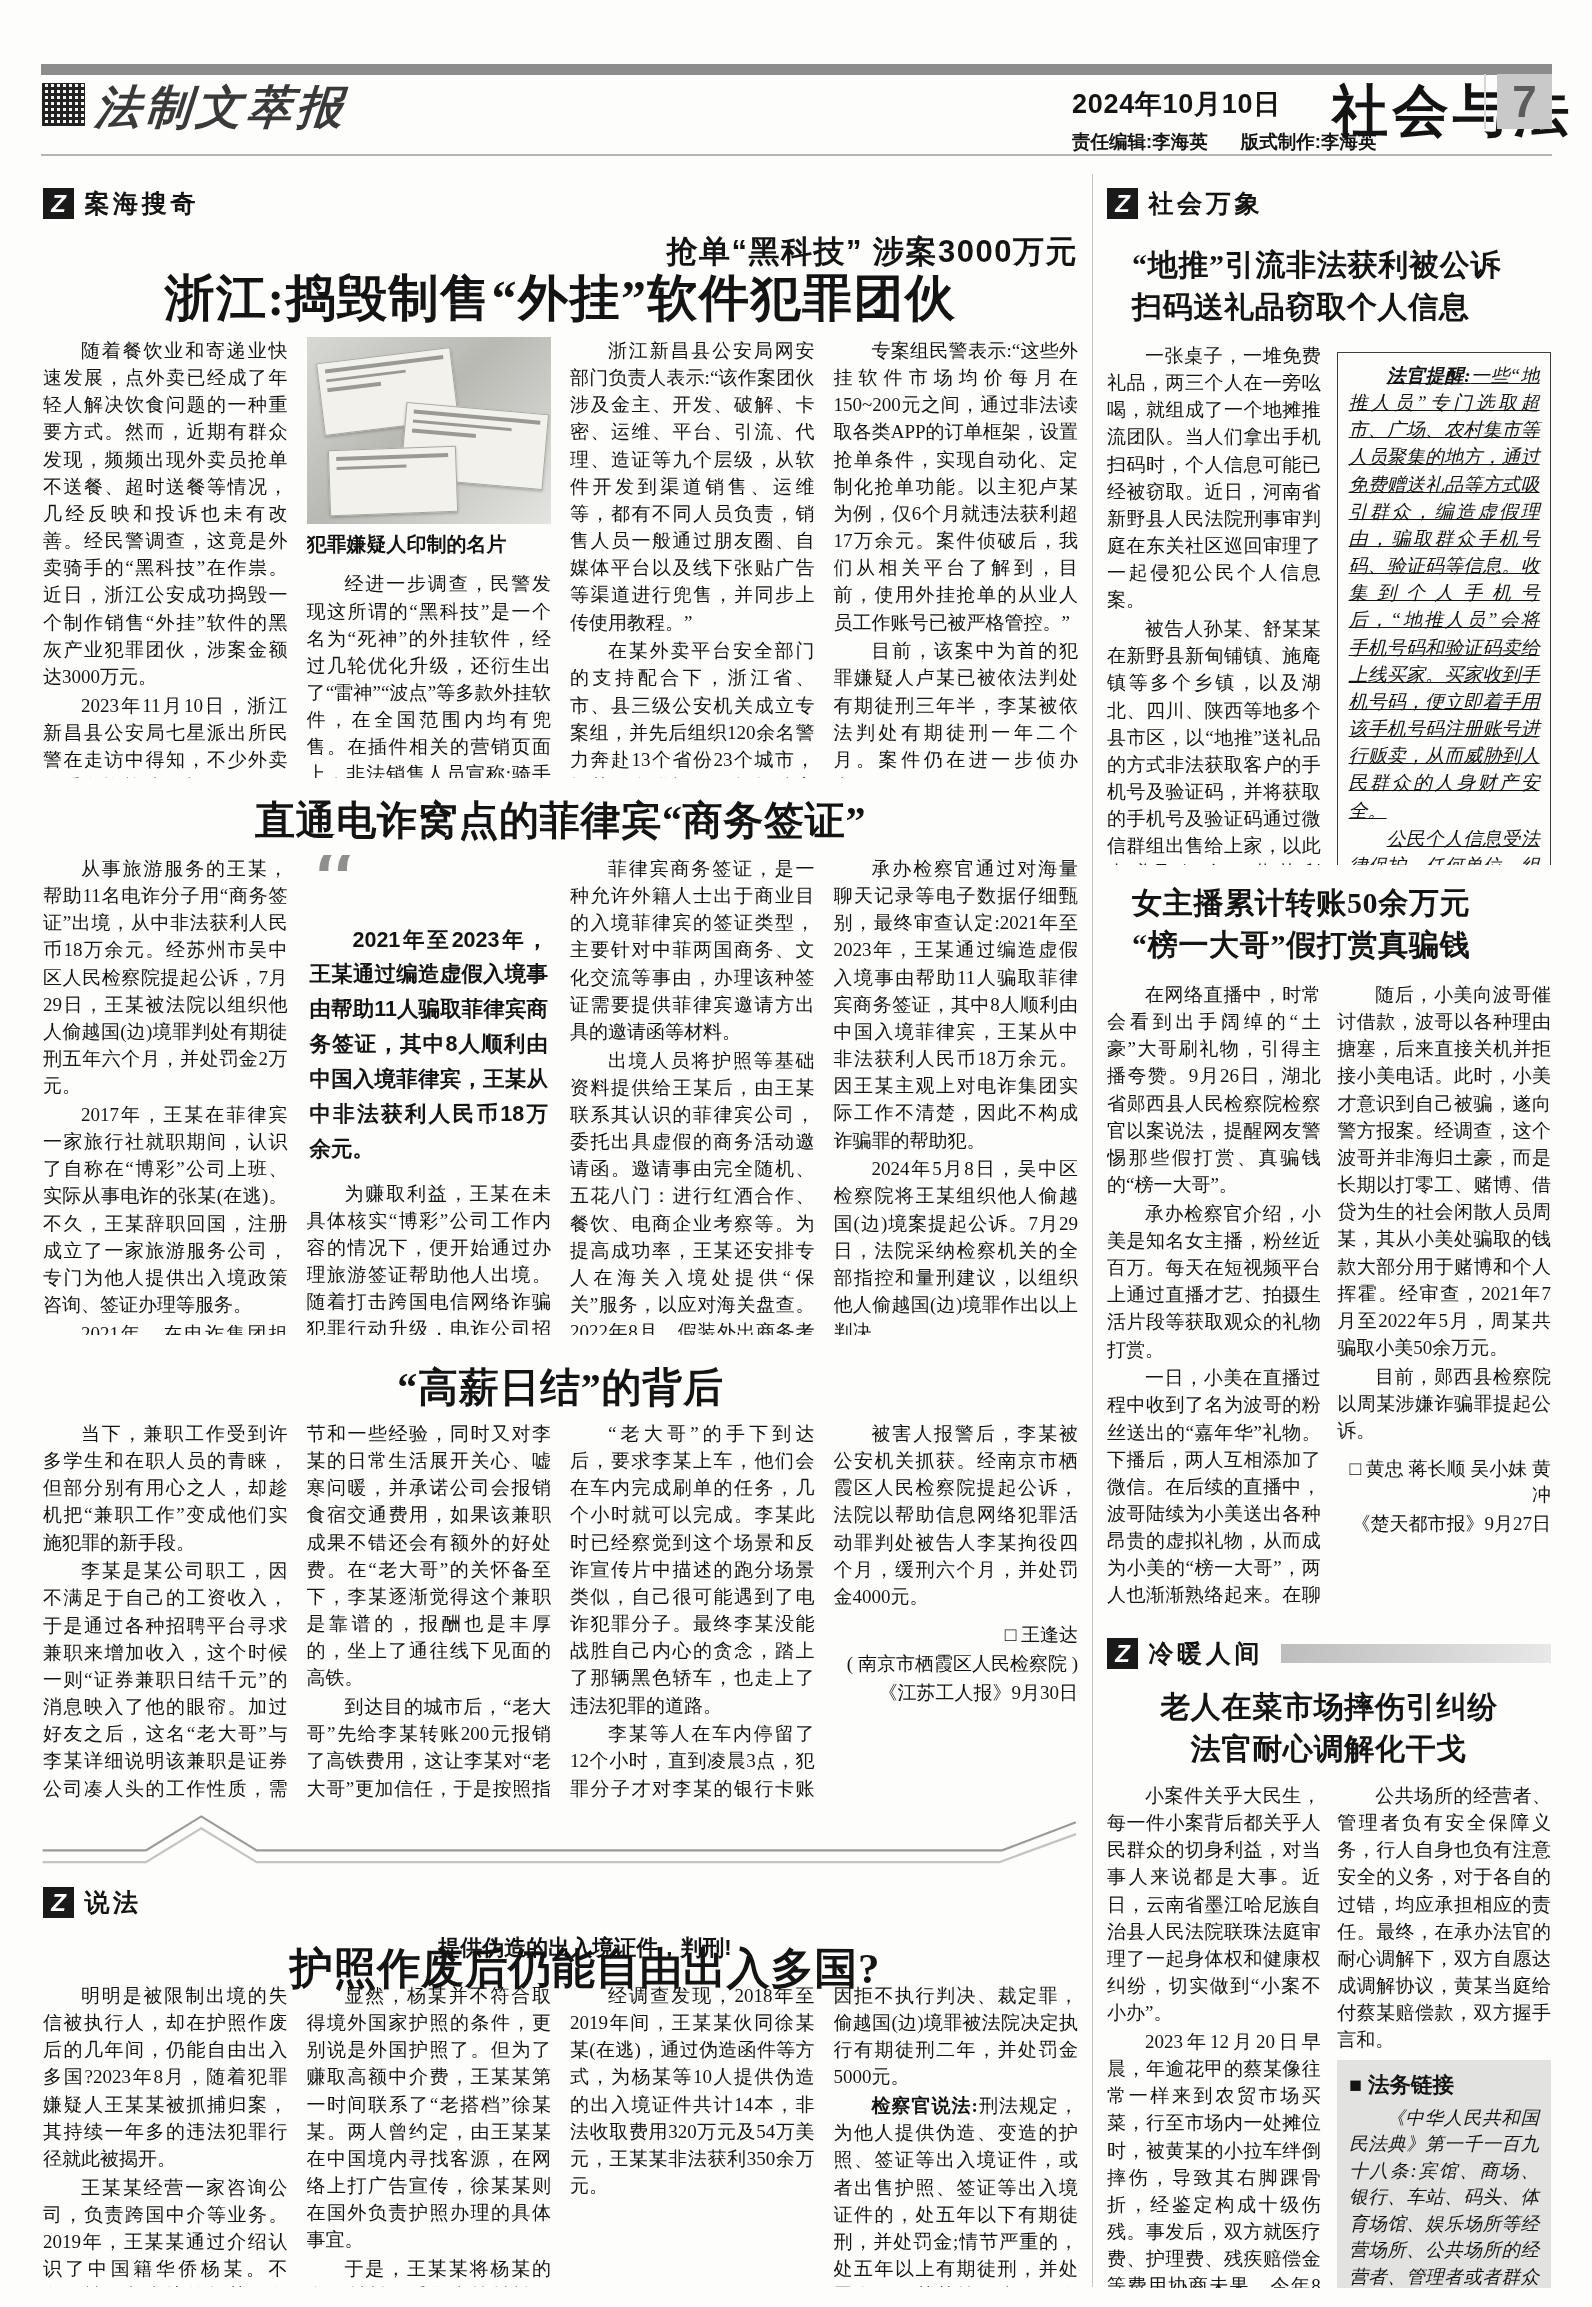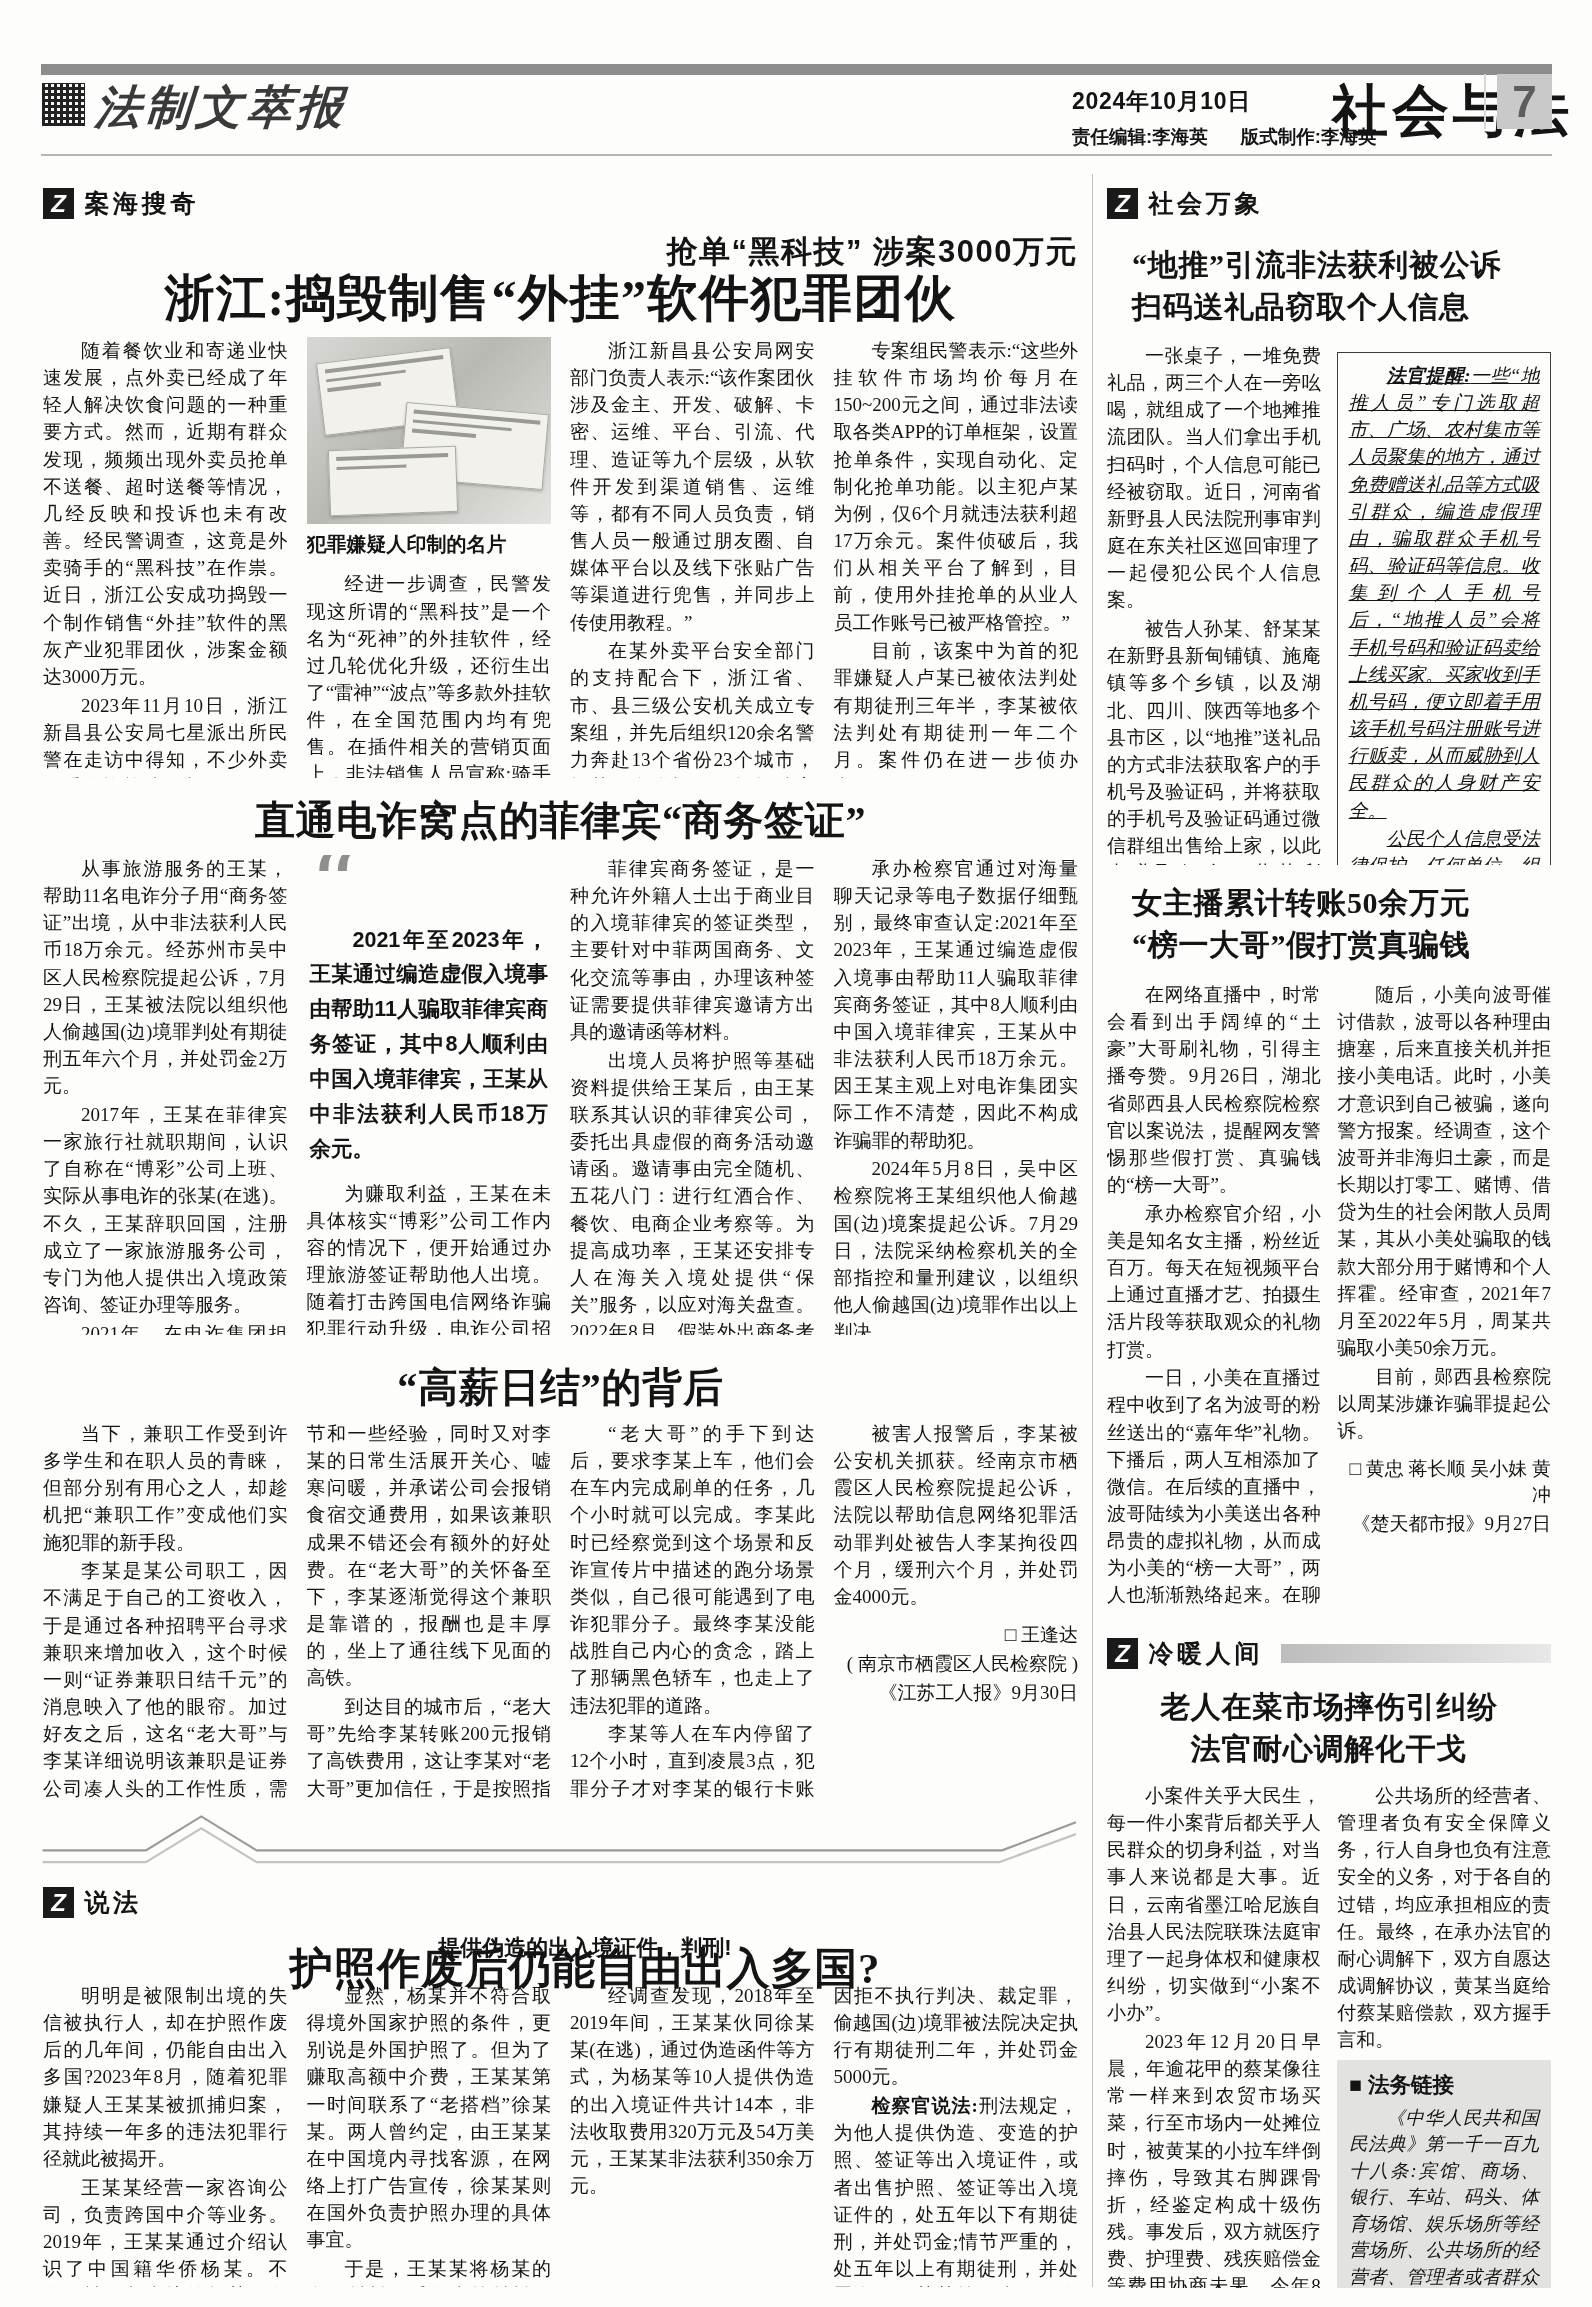--- a/index.html
+++ b/index.html
@@ -7,21 +7,21 @@
         font-family:"Liberation Serif",serif;color:#141414;overflow:hidden;}
   
   .topbar{position:absolute;left:41px;width:1511px;top:64px;height:11px;background:#8c8c8c;}
   .qr{position:absolute;left:42px;top:83px;width:43px;height:43px;
       background:
         repeating-linear-gradient(0deg,#222 0 3px,transparent 3px 6px),
         repeating-linear-gradient(90deg,#222 0 3px,#f5f5f5 3px 6px);}
   .paper-name{position:absolute;left:95px;top:77px;font-size:46px;font-weight:bold;font-style:italic;
       font-family:"DejaVu Serif",serif;letter-spacing:4.4px;color:#3a3a3a;transform:skewX(-4deg);}
   .hdr-meta{position:absolute;left:1072px;top:86px;font-family:"Liberation Sans",sans-serif;font-weight:bold;}
-  .hdr-date{font-size:23px;letter-spacing:0.7px;}
+  .hdr-date{font-size:27px;letter-spacing:0.7px;}
   .hdr-ed{font-size:18.5px;margin-top:6.7px;}
   .hdr-ed span{margin-right:28px;}
   .section-big{position:absolute;left:1332px;top:74px;font-size:56px;font-weight:900;
       font-family:"Liberation Sans",sans-serif;letter-spacing:4.4px;}
   .page-num{position:absolute;right:41px;top:74px;width:55px;height:55px;background:#c9c9c9;
       color:#5c5c5c;font-size:44px;font-weight:bold;font-family:"Liberation Sans",sans-serif;
       display:flex;align-items:center;justify-content:center;}
   .pn-sep{position:absolute;right:107px;top:74px;width:2.2px;height:55px;background:#d6d6d6;}
   .hdr-rule{position:absolute;left:41px;width:1511px;top:154px;height:2.2px;background:#b5b5b5;}
   .vdiv{position:absolute;left:1092px;top:174px;height:2113px;width:0.7px;background:#c2c2c2;}

